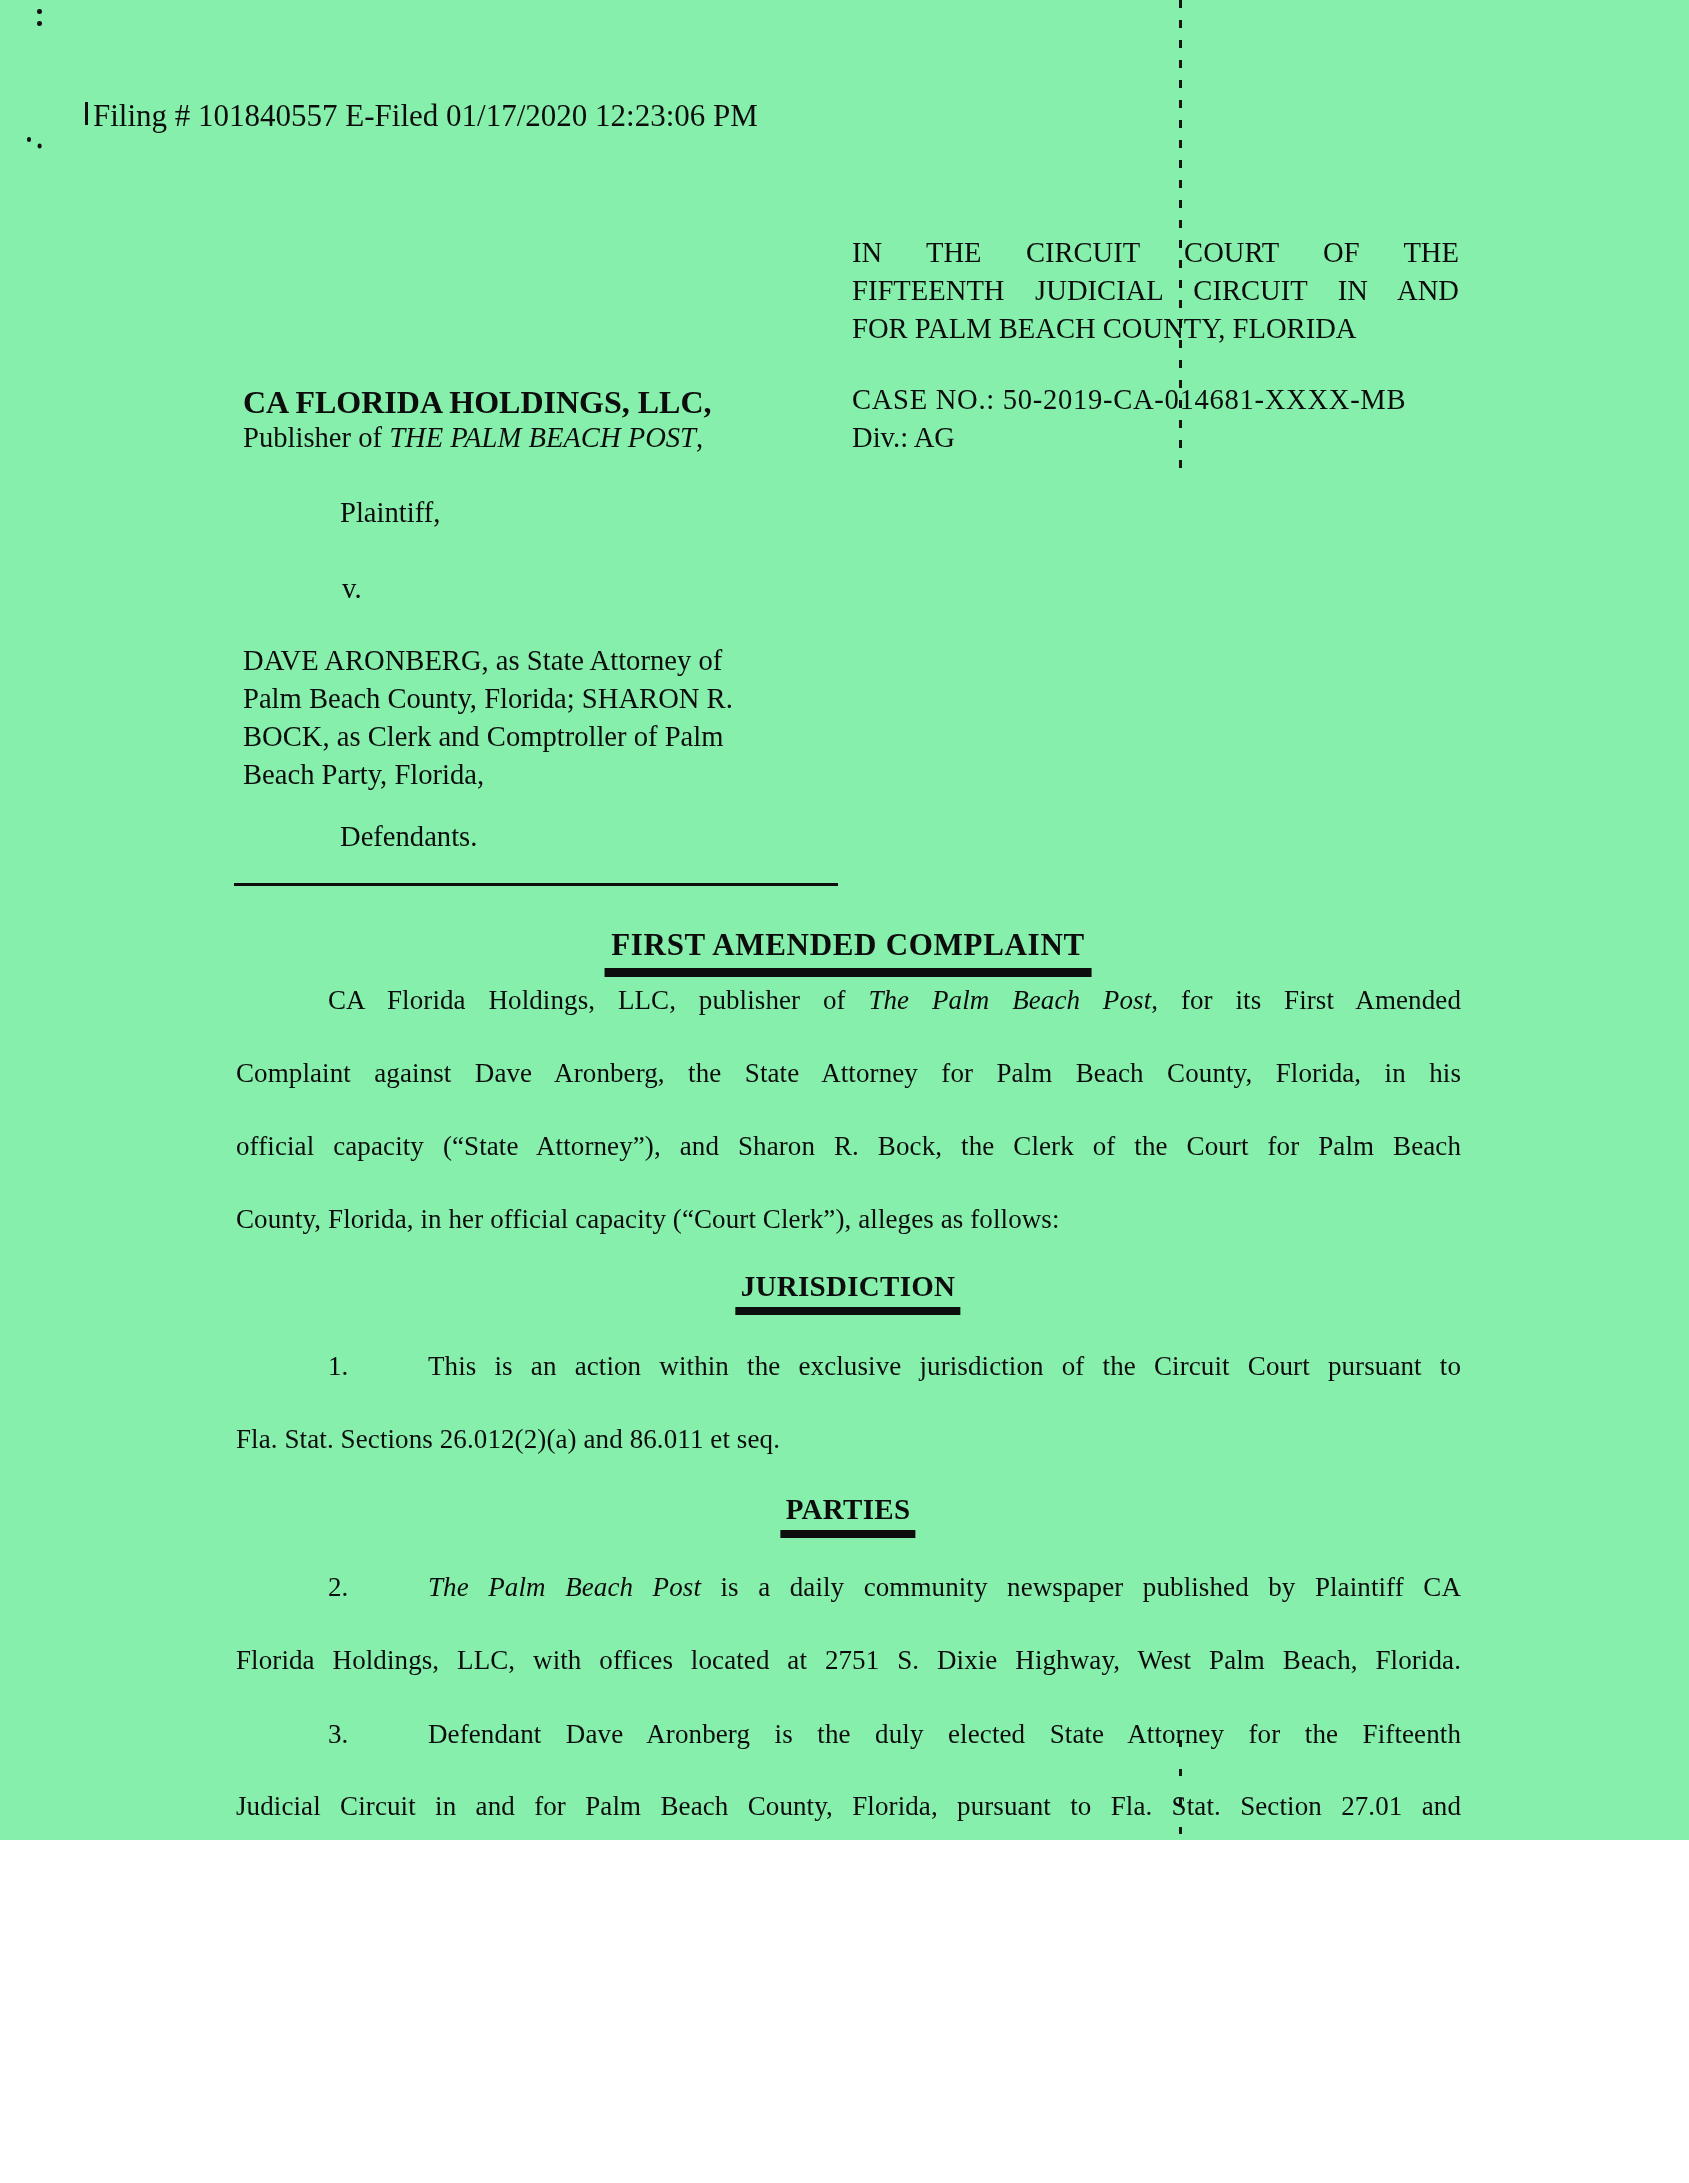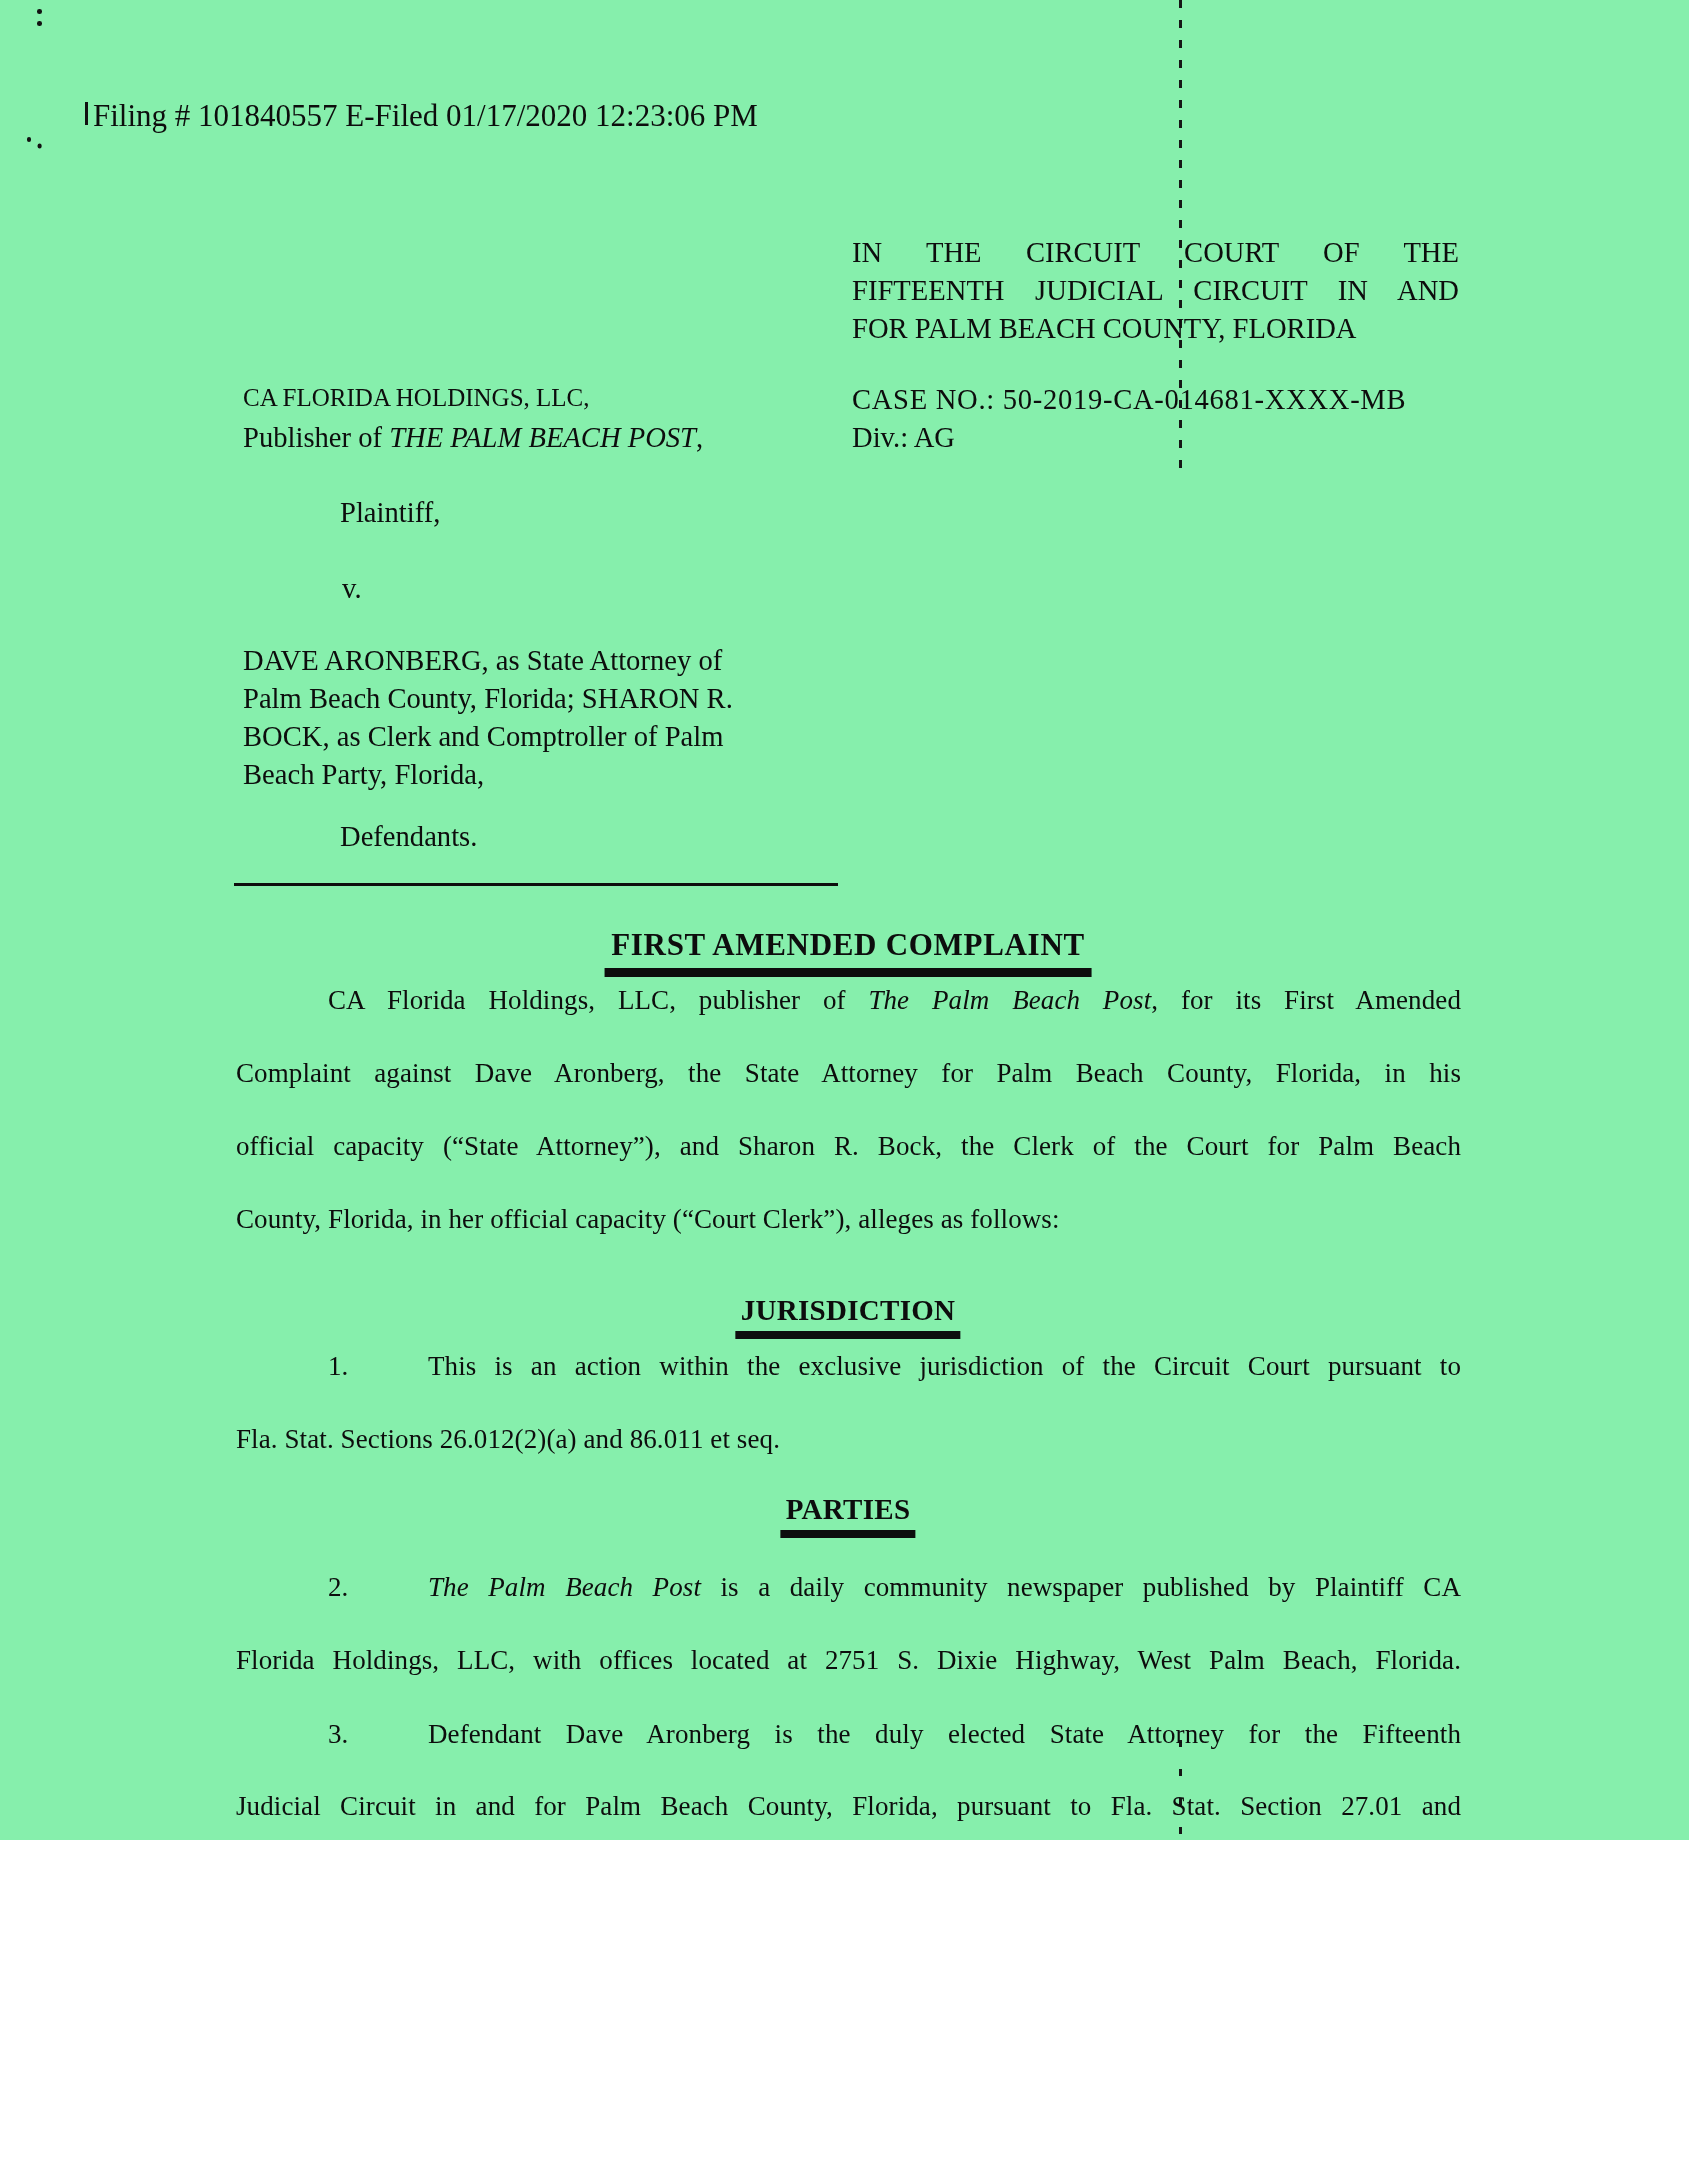--- a/index.html
+++ b/index.html
@@ -16,36 +16,36 @@
   .fold{position:absolute;left:1179px;width:2.7px;}
   .fold-top{top:0;height:468px;background:repeating-linear-gradient(180deg,#161616 0 8px,transparent 8px 20px);}
   .fold-bottom{top:1740px;height:443px;background:repeating-linear-gradient(180deg,#161616 0 6.6px,transparent 6.6px 29px);}
 
   .filing{position:absolute;left:93px;top:98px;font-size:31px;white-space:nowrap;}
 
   .court-block{position:absolute;left:852px;top:234px;width:607px;}
   .court-line{font-size:28.6px;line-height:38px;}
   .just{text-align:justify;text-align-last:justify;}
 
-  .pl-name{position:absolute;left:243px;top:384px;font-size:25px;white-space:nowrap;}
+  .pl-name{position:absolute;left:243px;top:384px;font-size:32px;white-space:nowrap;font-weight:bold;}
   .pl-pub{position:absolute;left:243px;top:422px;font-size:28.6px;white-space:nowrap;}
   .case-no{position:absolute;left:852px;top:384px;font-size:28.6px;letter-spacing:0.7px;white-space:nowrap;}
   .division{position:absolute;left:852px;top:422px;font-size:28.6px;}
   .pl-label{position:absolute;left:340px;top:497px;font-size:28.6px;}
   .versus{position:absolute;left:342px;top:573px;font-size:28.6px;}
   .def-block{position:absolute;left:243px;top:642px;font-size:28.6px;line-height:38px;white-space:nowrap;}
   .def-label{position:absolute;left:340px;top:821px;font-size:28.6px;}
   .caption-rule{position:absolute;left:234px;top:883px;width:604px;height:3.3px;background:#0d0d0d;}
 
   .doc-title{position:absolute;left:848px;top:927px;transform:translateX(-50%);
              font-size:31px;font-weight:bold;letter-spacing:0.7px;white-space:nowrap;
              border-bottom:9.3px solid #0d0d0d;padding:0 6.6px 5.3px;}
   .heading{position:absolute;left:848px;transform:translateX(-50%);font-weight:bold;font-size:29px;
            letter-spacing:0.3px;white-space:nowrap;border-bottom:8px solid #0d0d0d;padding:0 5.3px 4px;}
-  .h-jur{top:1270px;margin-top:24px;}
+  .h-jur{top:1270px;}
   .h-par{top:1493px;}
 
   
   .bl{position:absolute;left:236px;width:1225px;font-size:27px;line-height:37px;letter-spacing:0.1px;}
   .ind{padding-left:92px;box-sizing:border-box;}
   .num{display:inline-block;width:100px;}
   .p1l1{top:982px;} .p1l2{top:1055px;} .p1l3{top:1128px;} .p1l4{top:1201px;}
   .j1l1{top:1348px;} .j1l2{top:1421px;}
   .p2l1{top:1569px;} .p2l2{top:1642px;}
   .p3l1{top:1716px;} .p3l2{top:1788px;} .p3l3{top:1860px;}

